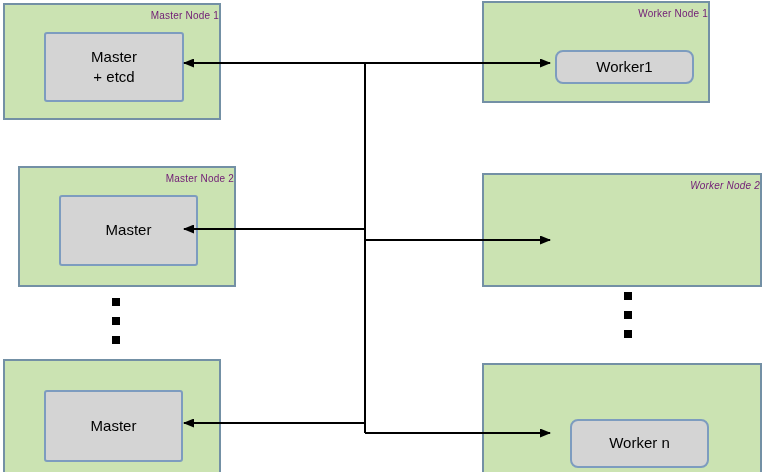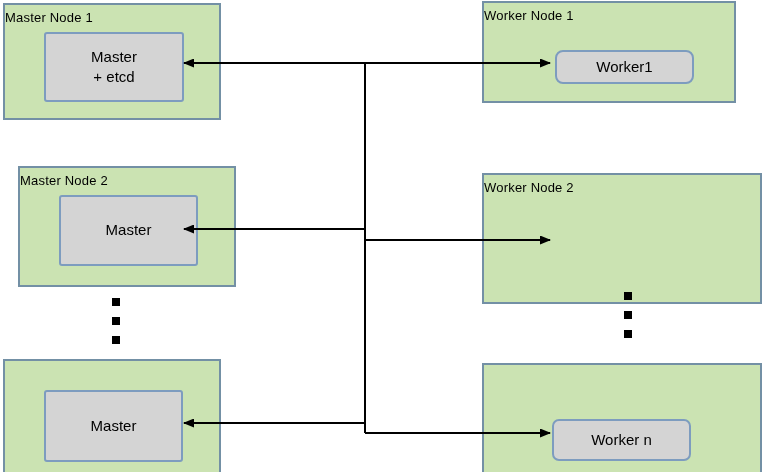--- a/index.html
+++ b/index.html
@@ -23,23 +23,23 @@
   .node {
     position: absolute;
     background: var(--node-fill);
     border: 2px solid var(--node-border);
   }
   .node-title {
     position: absolute;
     top: 5px;
     left: 0;
     width: 100%;
-    text-align: left;
-    font-size: 13px;
-    color: #000000;
+    text-align: right;
+    font-size: 10px;
+    color: #701a75;
     letter-spacing: 0.2px;
   }
   .component {
     position: absolute;
     background: var(--component-fill);
     border: 2px solid var(--component-border);
     display: flex;
     align-items: center;
     justify-content: center;
     text-align: center;
@@ -47,29 +47,29 @@
     color: #000;
     white-space: pre-line;
     line-height: 1.35;
   }
   .component.master-style { border-radius: 3px; }
   .component.worker-style { border-radius: 8px; }
   
   #master-1 { left: 3px;   top: 3px;   width: 218px; height: 117px; }
   #master-2 { left: 18px;   top: 166px; width: 218px; height: 121px; }
   #master-n { left: 3px;   top: 359px; width: 218px; height: 115px; }
-  #worker-1 { left: 482px; top: 1px;   width: 254px; height: 102px; }
-  #worker-2 { left: 482px; top: 173px; width: 280px; height: 131px; }
+  #worker-1 { left: 482px; top: 1px;   width: 228px; height: 102px; }
+  #worker-2 { left: 482px; top: 173px; width: 280px; height: 114px; font-style: italic; }
   #worker-n { left: 482px; top: 363px; width: 280px; height: 111px; }
   #master-1 .component { left: 39px; top: 27px; width: 140px; height: 70px; }
   #master-2 .component { left: 39px; top: 27px; width: 139px; height: 71px; }
   #master-n .component { left: 39px; top: 29px; width: 139px; height: 72px; }
   #worker-1 .component { left: 71px; top: 47px; width: 139px; height: 34px; }
   #worker-2 .component { left: 71px; top: 49px; width: 139px; height: 35px; }
-  #worker-n .component { left: 68px; top: 54px; width: 139px; height: 42px; border-radius: 7px; }
+  #worker-n .component { left: 86px; top: 54px; width: 139px; height: 49px; }
   svg.overlay {
     position: absolute;
     left: 0; top: 0;
     width: 764px; height: 472px;
     pointer-events: none;
   }
 </style>
 </head>
 <body>
 

